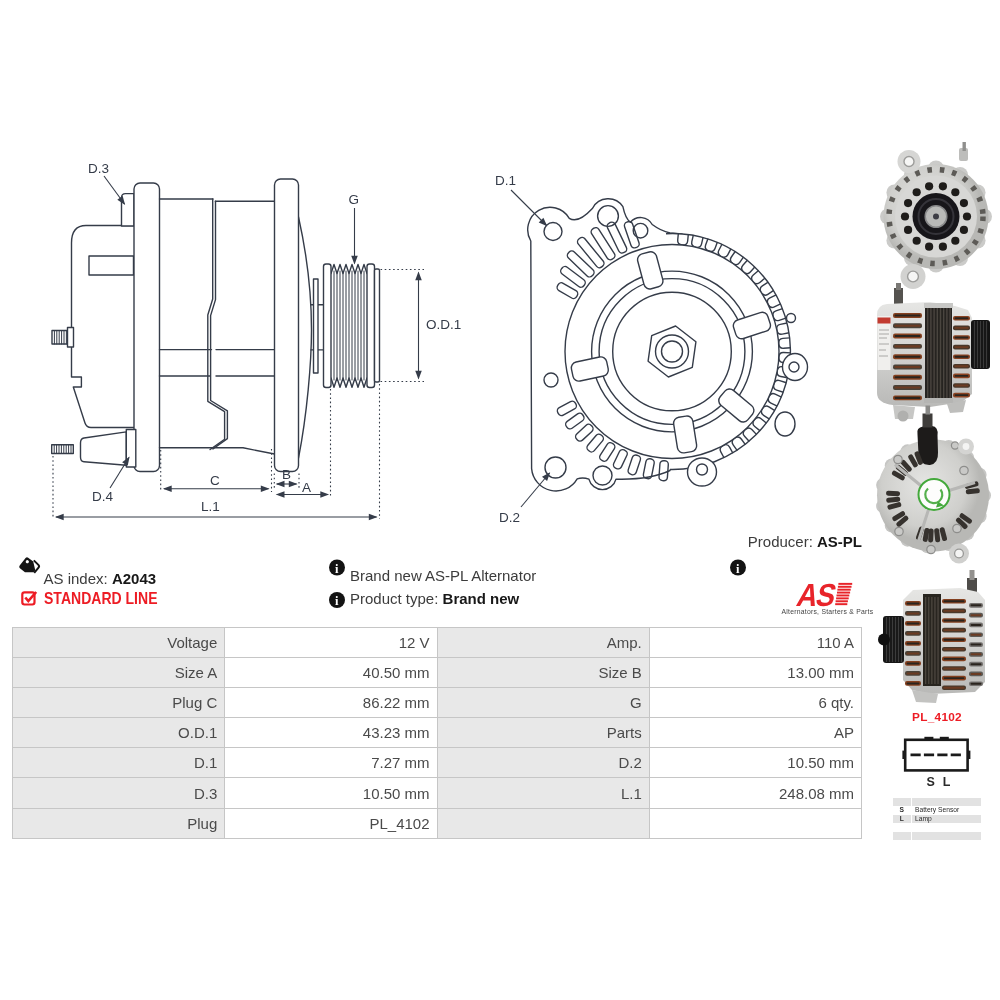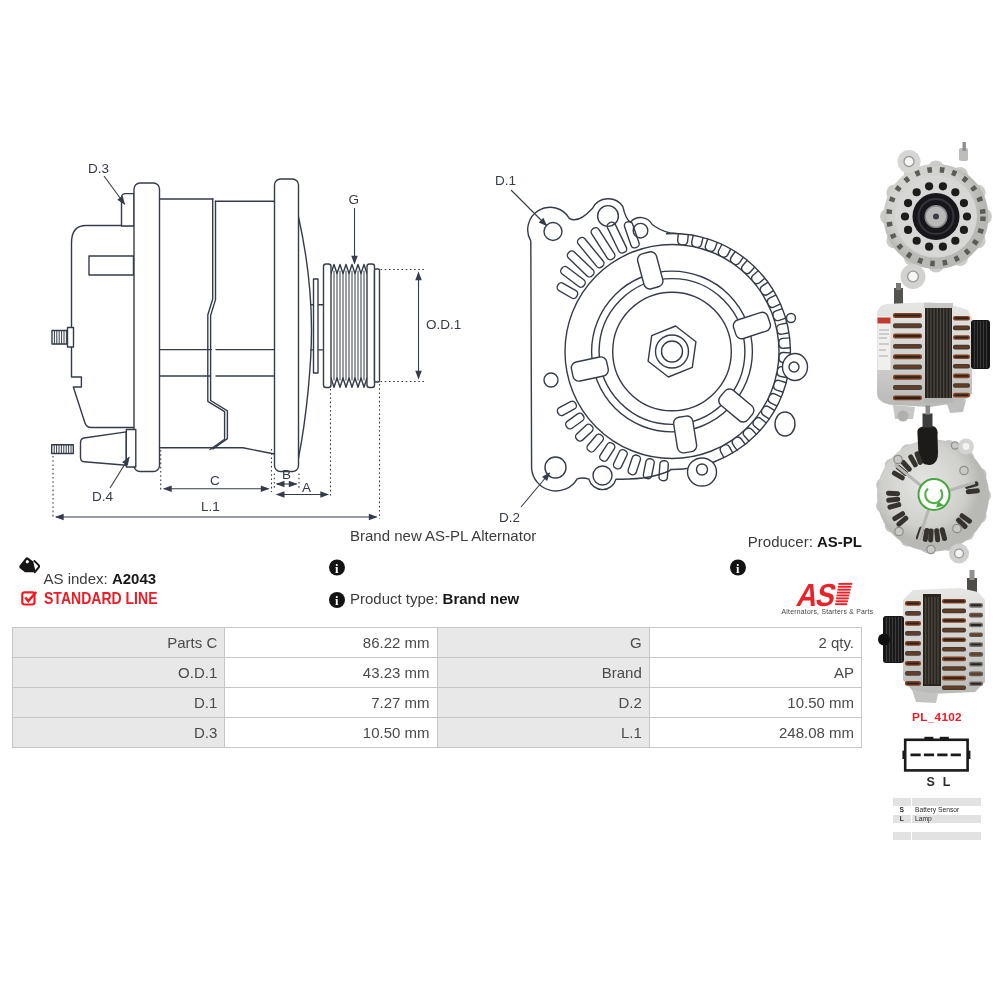--- a/index.html
+++ b/index.html
@@ -552,50 +552,68 @@
         <rect x="970.5" y="672.972" width="11" height="1.9600000000000002" rx="1" fill="#6b3b22"></rect>
         <rect x="969" y="681.4" width="14" height="4.704" rx="2" fill="#757270"></rect>
         <rect x="970.5" y="682.7719999999999" width="11" height="1.9600000000000002" rx="1" fill="#2a241e"></rect>
       </g>
   <path d="M912,690 L938,694 L936,703 L916,702 Z" fill="#c3c3c1"></path>
 </g>
 
 </svg>
 
 <div class="inforow" style="left:43.5px;top:570px;">AS index: <b>A2043</b></div>
-<div class="inforow" style="left:350px;top:527px;">Brand new AS-PL Alternator</div>
+<div class="inforow" style="left:350px;top:567px;">Brand new AS-PL Alternator</div>
 <div class="inforow" style="right:138px;top:533px;">Producer: <b>AS-PL</b></div>
 <div class="inforow red" style="left:43.5px;top:589px;font-weight:bold;font-size:16.5px;transform:scaleX(0.85);transform-origin:left center;">STANDARD LINE</div>
 <div class="inforow" style="left:350px;top:590px;">Product type: <b>Brand new</b></div>
 
 <table id="spectable">
 <tbody>
+      <tr>
+        <td class="l">Voltage</td>
+        <td>12 V</td>
+        <td class="l">Amp.</td>
+        <td>110 A</td>
+      </tr>
 <tr>
-        <td class="l">Parts C</td>
+        <td class="l">Size A</td>
+        <td>40.50 mm</td>
+        <td class="l">Size B</td>
+        <td>13.00 mm</td>
+      </tr>
+<tr>
+        <td class="l">Plug C</td>
         <td>86.22 mm</td>
         <td class="l">G</td>
-        <td>2 qty.</td>
+        <td>6 qty.</td>
       </tr>
 <tr>
         <td class="l">O.D.1</td>
         <td>43.23 mm</td>
-        <td class="l">Brand</td>
+        <td class="l">Parts</td>
         <td>AP</td>
       </tr>
 <tr>
         <td class="l">D.1</td>
         <td>7.27 mm</td>
         <td class="l">D.2</td>
         <td>10.50 mm</td>
       </tr>
 <tr>
         <td class="l">D.3</td>
         <td>10.50 mm</td>
         <td class="l">L.1</td>
         <td>248.08 mm</td>
+      </tr>
+<tr>
+        <td class="l">Plug</td>
+        <td>PL_4102</td>
+        <td class="l"></td>
+        <td></td>
       </tr>
 </tbody>
   </table>
 
 <div id="legend">
   <div class="lr">
       <div class="c1 g"></div>
       <div class="c2 g"></div>
     </div>
   <div class="lr">

